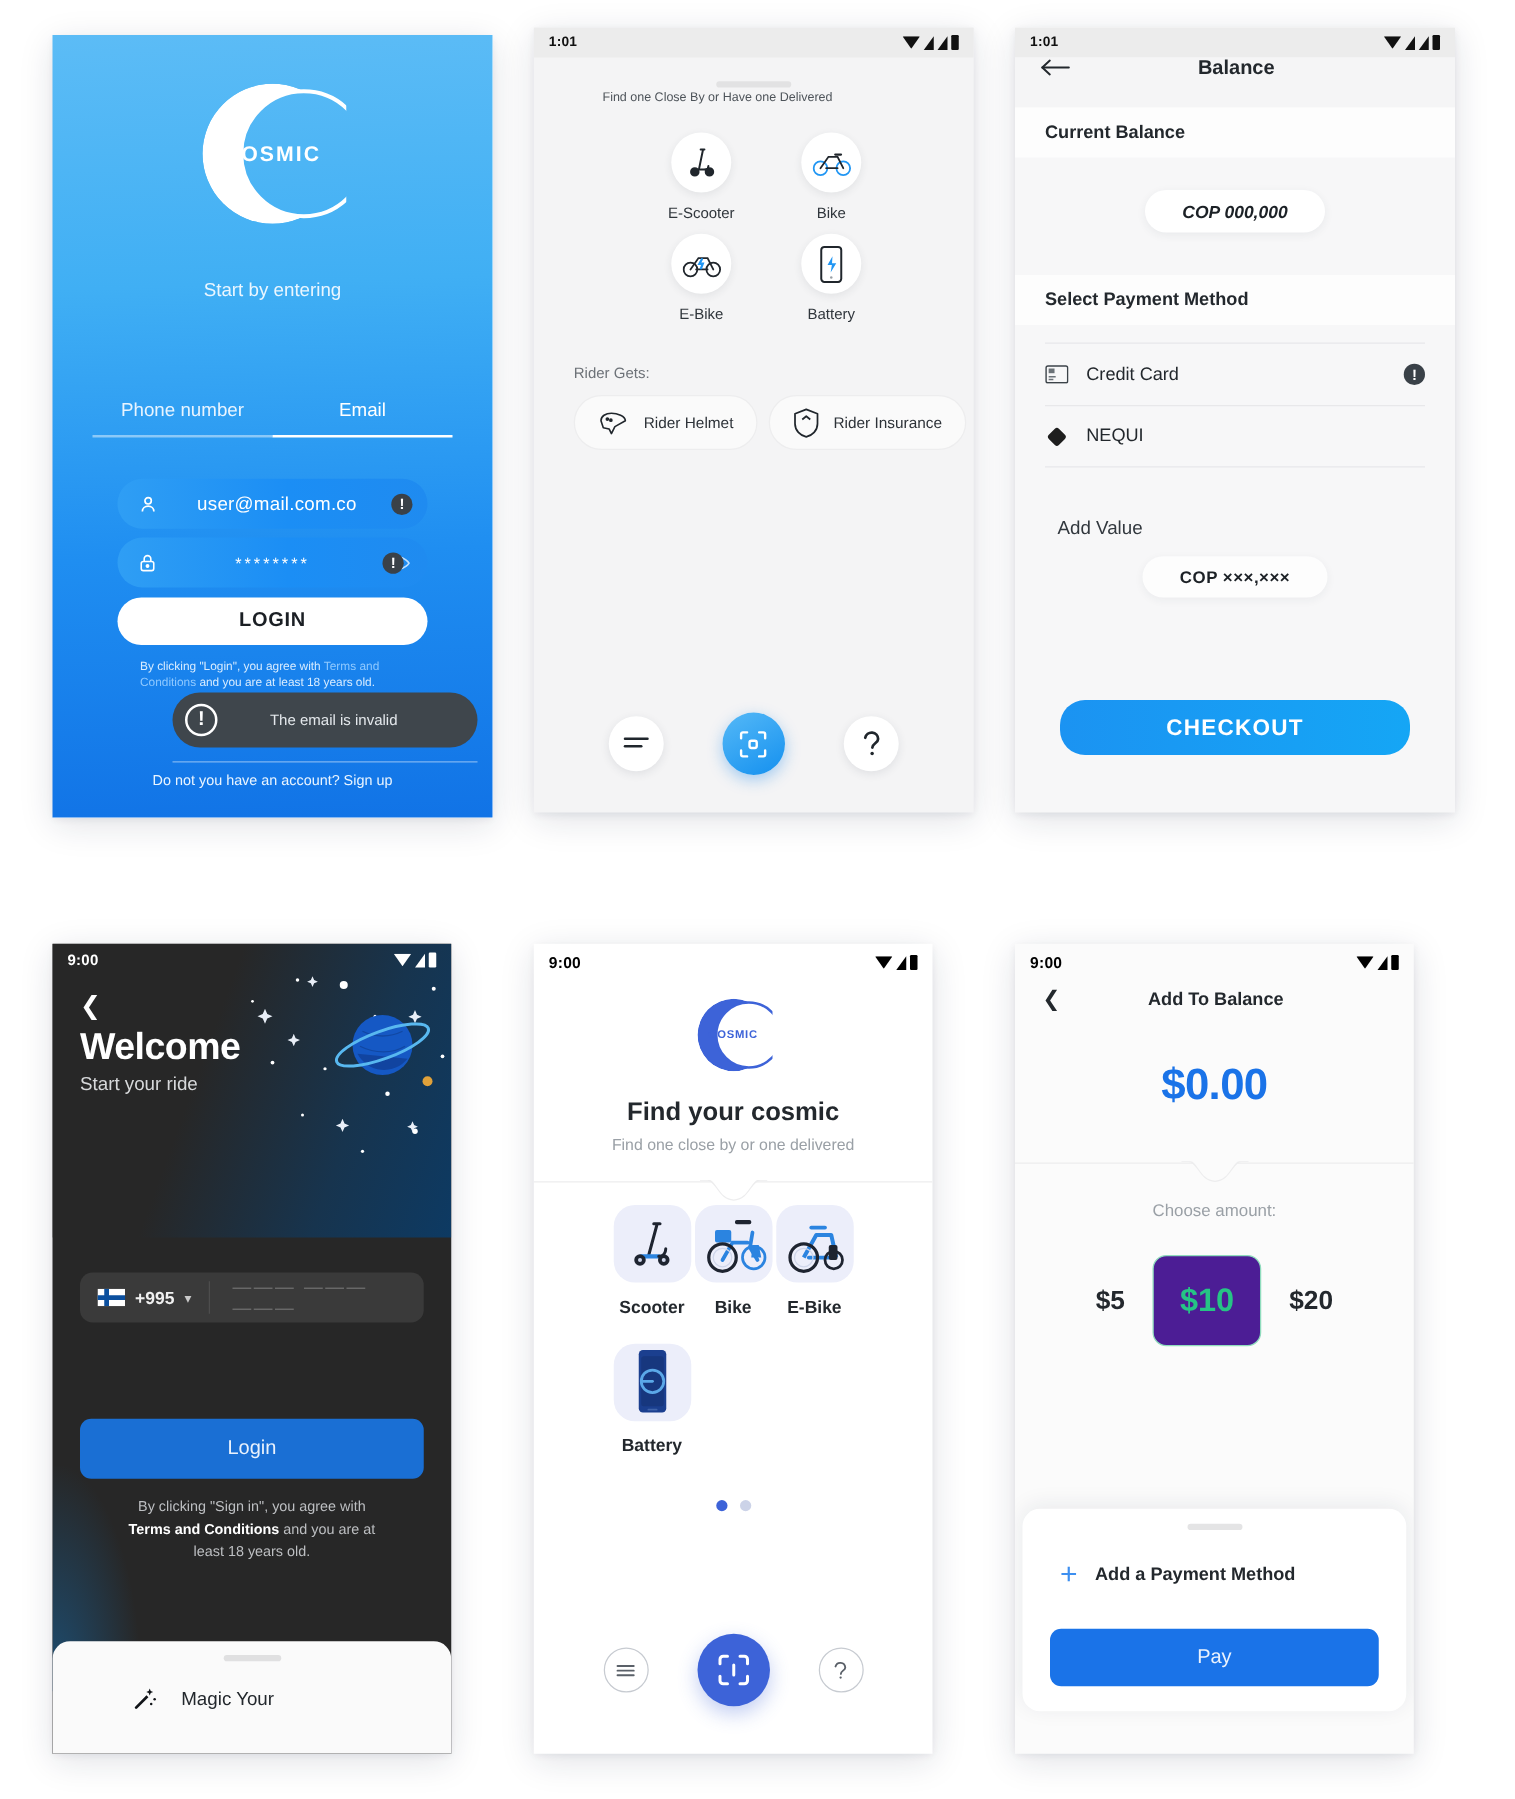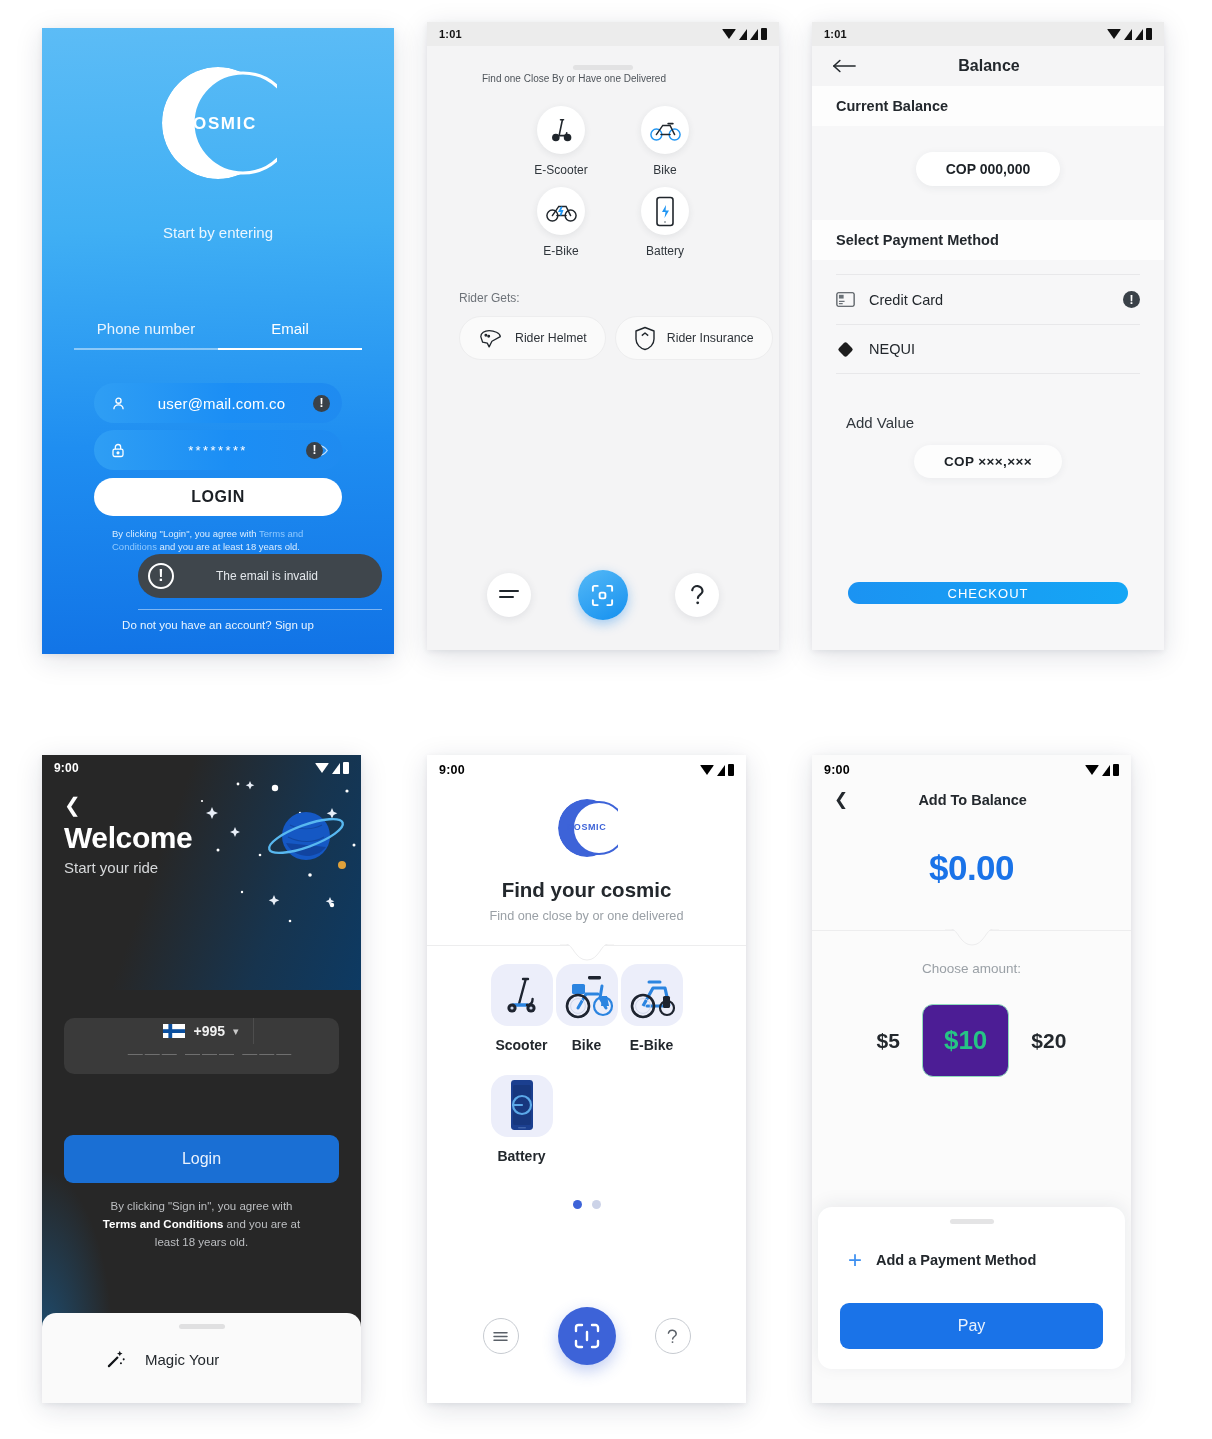--- a/index.html
+++ b/index.html
@@ -96,58 +96,58 @@
                   display:flex;align-items:center;justify-content:center;
                   box-shadow:0 2px 8px rgba(40,50,70,.10); }
   #s2 .nav-main { width:50px;height:50px;border-radius:50%;
                   background:linear-gradient(150deg,#55b9f7,#1490ef);
                   display:flex;align-items:center;justify-content:center;
                   box-shadow:0 4px 12px rgba(25,135,235,.38); }
 
   
   #s3 { left:812px; top:22px; width:352px; height:628px; background:#f7f7f8; }
   #s3 .statusbar { height:24px; background:#ececec; color:#111; font-size:11px; }
-  #s3 .appbar { height:40px; background:#f5f5f6; display:flex; align-items:center;
+  #s3 .appbar { height:40px; background:#f5f5f6; display:flex; 
                 padding:0 20px; }
   #s3 .appbar .title { flex:1; text-align:center; font-size:16px; font-weight:700;
                        color:#23282d; margin-left:-22px; }
   #s3 .sect { background:#fdfdfd; padding:12px 24px; font-size:14.5px;
               font-weight:700; color:#23282d; }
-  #s3 .chip-row { padding:26px 0 34px; display:flex; justify-content:center; }
+  #s3 .chip-row { padding:26px 0 34px; display:flex; justify-content:center;font-style:italic; }
   #s3 .chip { background:#fff; border-radius:20px; padding:9px 30px;
               font-size:14px; font-weight:700; color:#1c2126;
               box-shadow:0 2px 8px rgba(40,50,70,.07); }
   #s3 .pay-list { padding:0 24px; margin-top:14px; }
   #s3 .pay-row { display:flex; align-items:center; gap:14px; height:50px;
                  border-top:1px solid #e8e8ea; }
   #s3 .pay-row:last-child { border-bottom:1px solid #e8e8ea; }
   #s3 .pay-row .pname { flex:1; font-size:14.5px; color:#23282d; }
   #s3 .addval { margin:40px 0 0 34px; font-size:15px; color:#32383e; }
   #s3 .amt-row { display:flex; justify-content:center; margin-top:14px; }
   #s3 .amt { background:#fdfdfd; border-radius:20px; padding:9px 30px;
              font-size:13.5px; font-weight:700; color:#1c2126; letter-spacing:.4px;
              box-shadow:0 2px 8px rgba(40,50,70,.06); }
-  #s3 .checkout { position:absolute; left:36px; right:36px; bottom:46px; height:22px;
+  #s3 .checkout { position:absolute; left:36px; right:36px; bottom:46px; height:44px;
                   border-radius:20px; border:none; cursor:pointer;
                   background:linear-gradient(90deg,#1b93f2,#15a6f5);
-                  color:#fff; font-size:13px; font-weight:400; letter-spacing:1px; }
+                  color:#fff; font-size:18px; font-weight:700; letter-spacing:1px; }
 
   
   #s4 { left:42px; top:755px; width:319px; height:648px; background:#272727; color:#fff; }
   #s4 .sky { position:absolute; left:0; top:0; right:0; height:235px;
              background:linear-gradient(110deg,#272727 0%,#272727 38%,#17344e 72%,#0d3a63 100%); }
   #s4 .statusbar { position:relative; height:26px; color:#fff; font-size:12px; z-index:3;}
   #s4 .back { position:relative; z-index:3; margin:14px 0 0 22px; font-size:20px;
               color:#fff; line-height:1; }
   #s4 .welcome { position:relative; z-index:3; margin:6px 0 0 22px;
                  font-size:30px; font-weight:800; letter-spacing:-.4px; }
   #s4 .startride { position:relative; z-index:3; margin:4px 0 0 22px;
                    font-size:15px; color:#d7d9db; }
-  #s4 .phonefield { position:absolute; left:22px; right:22px; top:263px; height:56px;
-                    background:#3a3a3a; border-radius:10px; display:flex; align-items:center;flex-direction:column; }
+  #s4 .phonefield { position:absolute; left:22px; right:22px; top:263px; height:40px;
+                    background:#3a3a3a; border-radius:10px; display:flex; align-items:center; }
   #s4 .cc { display:flex; align-items:center; gap:8px; padding:0 14px;
             border-right:1px solid #4d4d4d; height:26px; }
   #s4 .cc .code { font-size:14px; font-weight:700; color:#f0f0f0; }
   #s4 .cc .chev { font-size:11px; color:#c9c9c9; }
   #s4 .dashes { flex:1; padding-left:18px; color:#6f6f6f; font-size:15px; letter-spacing:2px;}
   #s4 .loginbtn { position:absolute; left:22px; right:22px; top:380px; height:48px;
                   border-radius:9px; background:#1a6fd4; color:#eaf2fd; border:none;
                   font-size:16px; cursor:pointer; }
   #s4 .terms4 { position:absolute; left:34px; right:34px; top:443px; text-align:center;
                 font-size:11.5px; color:#bdbfc2; line-height:1.55; }

